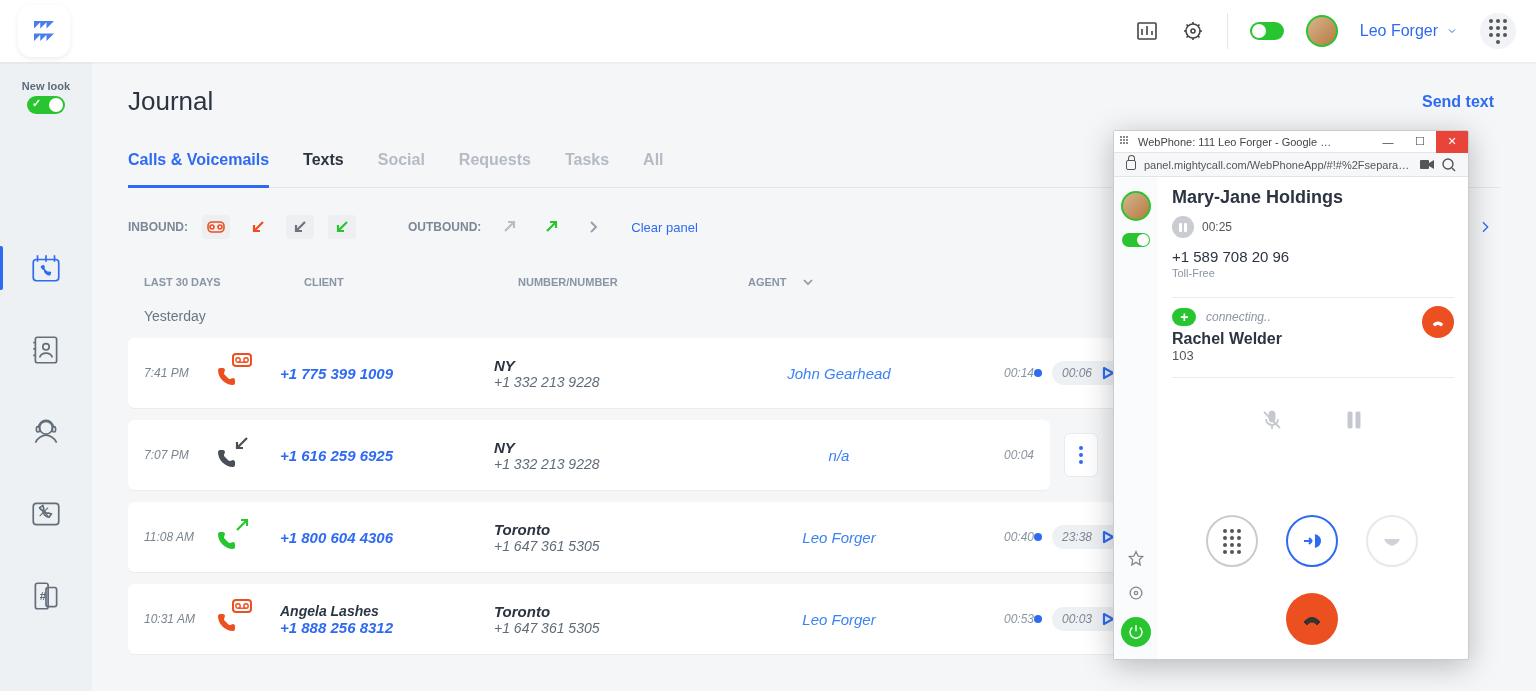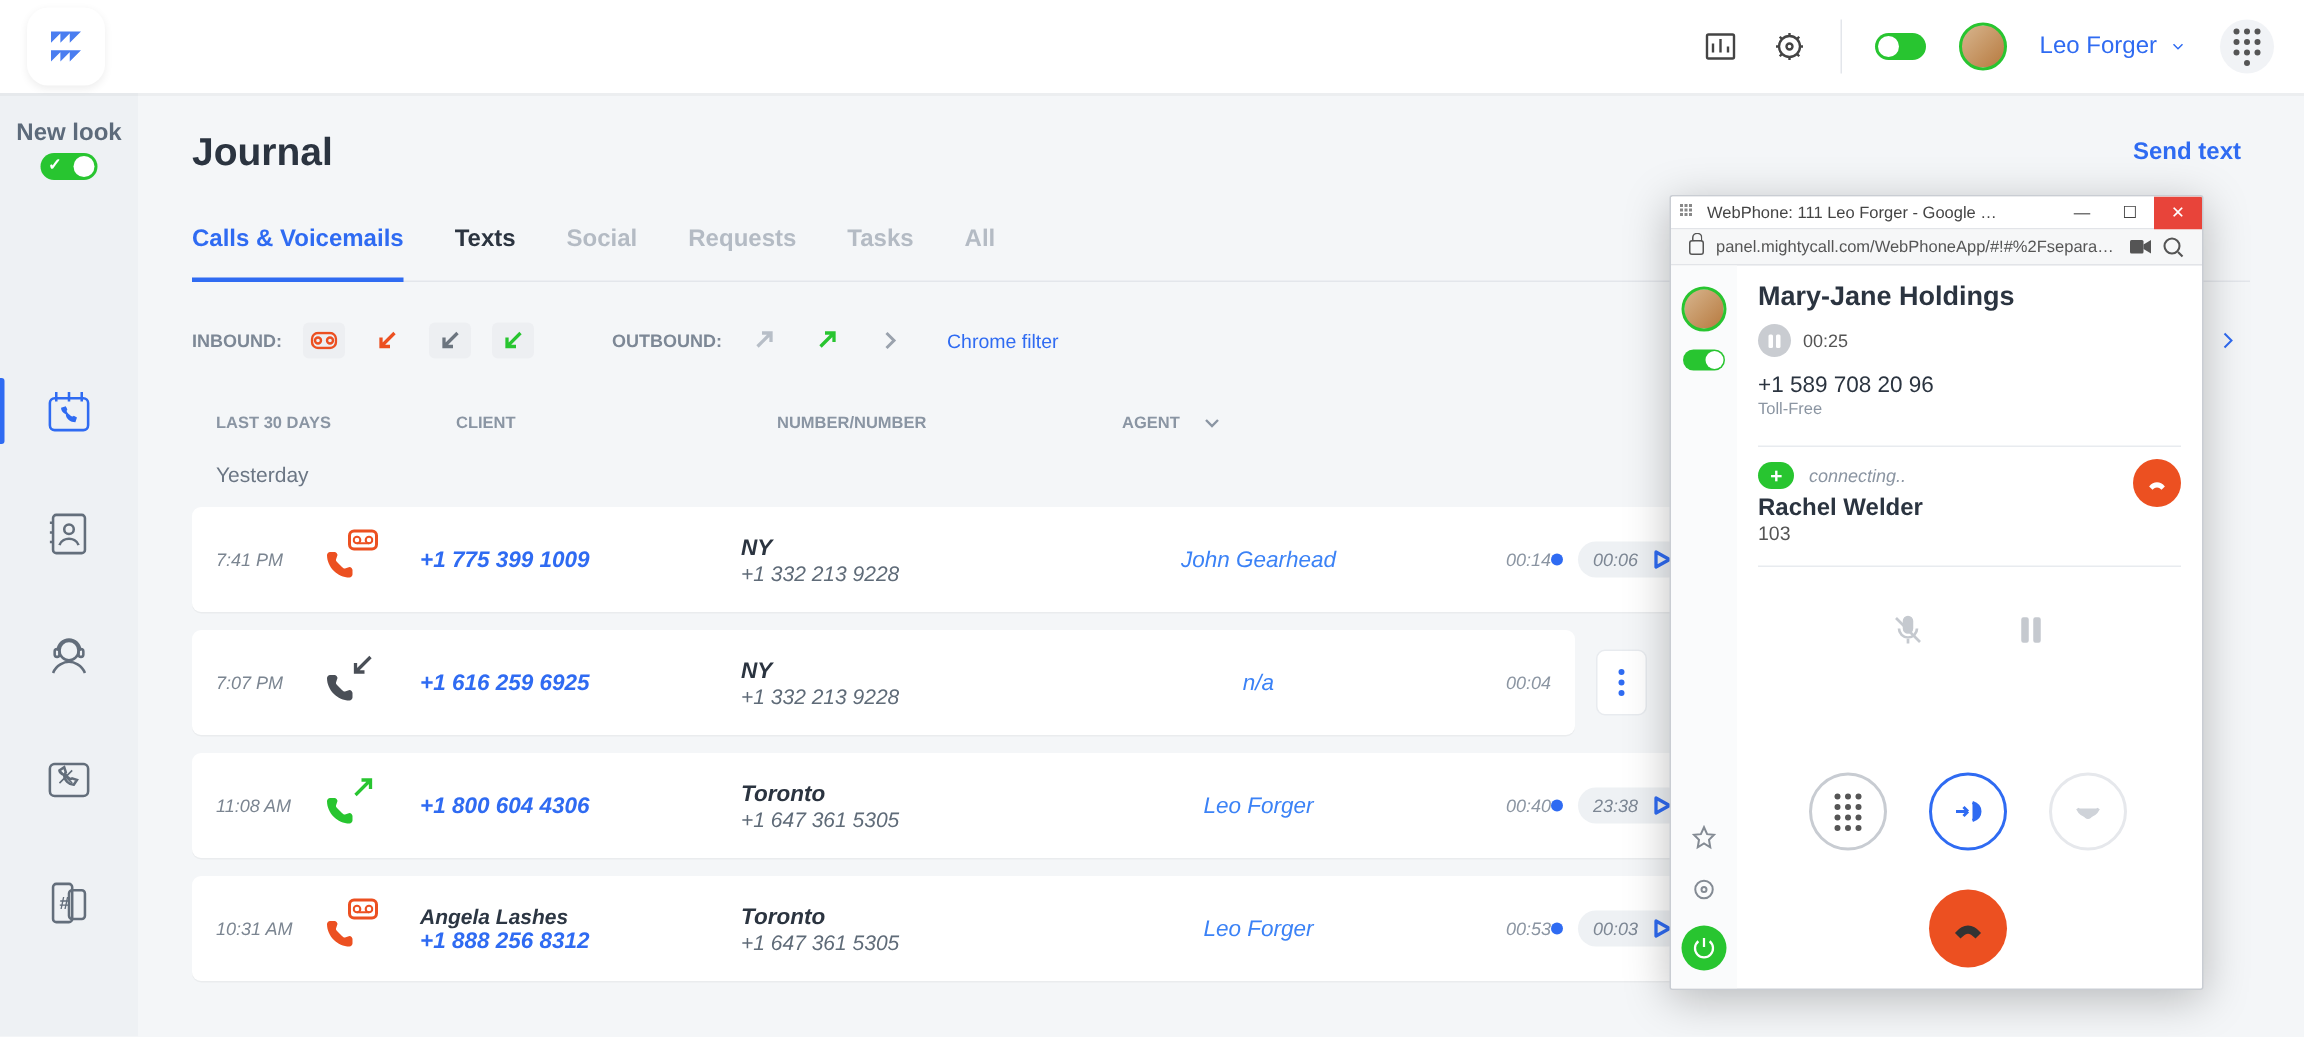--- a/index.html
+++ b/index.html
@@ -41,36 +41,36 @@
   .dialpad-btn{width:36px;height:36px;border-radius:50%;background:#f1f3f6;display:flex;align-items:center;justify-content:center;}
   .dots-grid{display:grid;grid-template-columns:repeat(3,4px);grid-template-rows:repeat(4,4px);gap:3px;}
   .dots-grid span{width:4px;height:4px;background:#555;border-radius:50%;}
   .dots-grid span:nth-child(10),.dots-grid span:nth-child(12){background:transparent;}
 
   
   .left-rail{
     position:absolute;left:0;top:62px;bottom:0;width:92px;background:#eef1f4;
     display:flex;flex-direction:column;align-items:center;gap:38px;padding-top:18px;
   }
-  .new-look{font-size:16px;font-weight:700;color:#5d6b7b;text-align:center;}
+  .new-look{font-size:11px;font-weight:700;color:#5d6b7b;text-align:center;}
   .new-look-pill{width:38px;height:18px;border-radius:9px;background:#28c530;margin:4px auto 0;position:relative;}
   .new-look-pill::after{content:"";position:absolute;right:2px;top:2px;width:14px;height:14px;border-radius:50%;background:#fff;}
   .new-look-pill::before{content:"✓";position:absolute;left:5px;top:1px;color:#fff;font-size:11px;font-weight:700;}
   .rail-item{width:44px;height:44px;display:flex;align-items:center;justify-content:center;position:relative;}
   .rail-item svg{width:34px;height:34px;stroke:#636e7b;fill:none;stroke-width:1.6;}
   .rail-item.active{}
   .rail-item.active::before{content:"";position:absolute;left:-24px;top:0;bottom:0;width:3px;background:#2f6bf2;border-radius:0 2px 2px 0;}
   .rail-item.active svg{stroke:#2f6bf2;}
 
   
   .main{
     position:absolute;left:92px;right:0;top:62px;bottom:0;padding:24px 36px 0 36px;
   }
   .page-head{display:flex;align-items:center;justify-content:space-between;}
-  h1.page-title{margin:0;font-size:26px;font-weight:700;color:#2b3440;}
+  h1.page-title{margin:0;font-size:26px;font-weight:400;color:#2b3440;}
   .send-text-btn{background:none;border:none;color:#2f6bf2;font-size:16px;font-weight:600;cursor:pointer;}
 
   .tabs{display:flex;gap:34px;margin-top:34px;border-bottom:1px solid #e3e6eb;font-size:16px;font-weight:700;color:#b4bbc4;}
   .tab{padding:0 0 16px 0;cursor:pointer;}
   .tab.active{color:#2f6bf2;border-bottom:3px solid #2f6bf2;margin-bottom:-1px;}
   .tab.visible{color:#2b3440;}
 
   .filters{display:flex;align-items:center;gap:14px;margin-top:24px;color:#7d8896;font-weight:700;font-size:12px;}
   .chip{width:28px;height:24px;border-radius:4px;display:flex;align-items:center;justify-content:center;}
   .chip.active{background:#edeff2;}
@@ -319,21 +319,21 @@
     <div class="chip">
         <svg class="arrow-base" width="18" height="18" viewBox="0 0 18 18">
           <path d="M5 13 L14 4 M8 4h6v6" stroke="#28c530"></path>
         </svg>
       </div>
     <div class="chip">
         <svg width="10" height="14" viewBox="0 0 10 14">
           <path d="M3 2l5 5-5 5" fill="none" stroke="#9aa2ad" stroke-width="2"></path>
         </svg>
       </div>
-    <span class="clear-filter">Chrome filter</span>
+    <span class="clear-filter">Clear panel</span>
 
     <div class="right-tools">
       <div class="tool-btn">
           <svg viewBox="0 0 24 24">
             <path d="M4 12a8 8 0 1 1 3 6M4 12l-2-3m2 3l3-2" stroke-width="1.6"></path>
           </svg>
         </div>
       <div class="tool-btn">
           <svg viewBox="0 0 24 24">
             <rect x="4" y="5" width="6" height="6"></rect>

